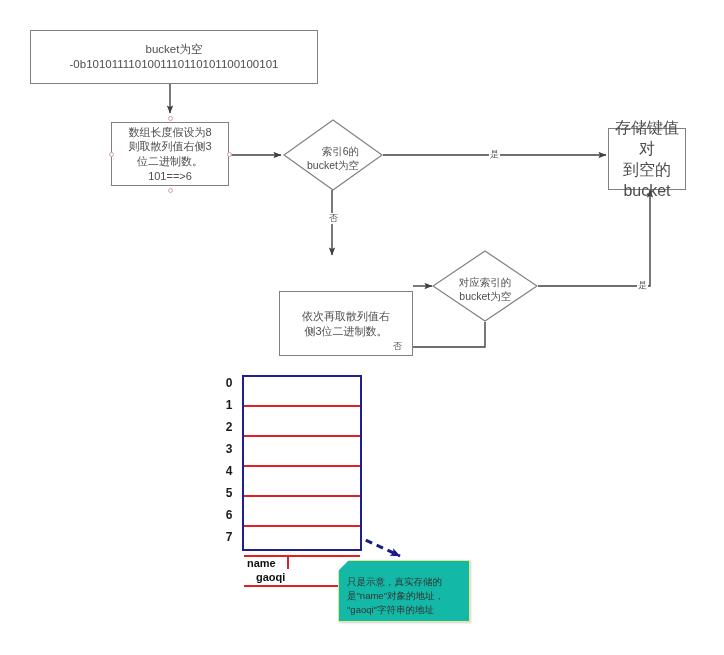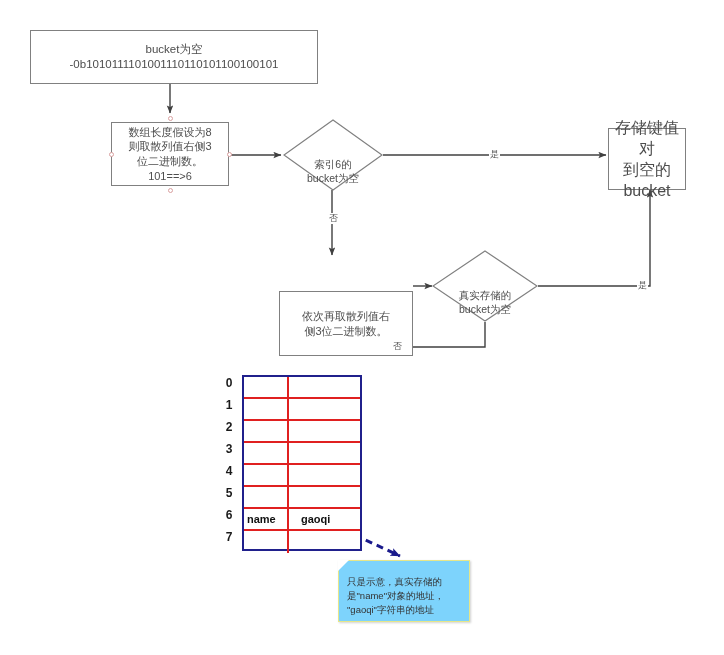--- a/index.html
+++ b/index.html
@@ -54,27 +54,27 @@
     position: absolute;
   }
   .diamond-shape {
     position: absolute;
     left: 0; top: 0;
     width: 100%;
     height: 100%;
   }
   .diamond-label {
     position: absolute;
-    left: 0; top: 17px;
+    left: 0; top: 4px;
     width: 100%;
     height: 100%;
     display: flex;
     align-items: center;
     justify-content: center;
-    text-align: center;
+    text-align: right;
     line-height: 1.3;
     color: #4d4d4d;
     white-space: pre-line;
   }
 
   
   .edge-label {
     position: absolute;
     background: #ffffff;
     color: #595959;
@@ -124,24 +124,25 @@
     left: 24px;
     top: 3px;
     width: 120px;
     height: 176px;
     box-sizing: border-box;
     border: 2px solid #20208c;
     background: #ffffff;
   }
   .bucket-row {
     position: relative;
-    height: 22px;
+    height: 30px;
     box-sizing: border-box;
     border-bottom: 2px solid #e02020;
     display: flex;
+    flex-direction: column;
   }
   .bucket-row:last-child {
     border-bottom: none;
   }
   .cell-key {
     width: 45px;
     box-sizing: border-box;
     border-right: 2px solid #e02020;
     font-size: 11px;
     font-weight: bold;
@@ -162,21 +163,21 @@
   }
 
   
   #sticky-note {
     position: absolute;
     left: 338px;
     top: 560px;
     width: 132px;
     height: 62px;
     box-sizing: border-box;
-    background: #7dd3fc;
+    background: #14b8a6;
     border: 1px solid #e6e68a;
     box-shadow: 1px 1px 2px rgba(0,0,0,0.18);
     font-size: 9.5px;
     line-height: 1.45;
     color: #333333;
     padding: 14px 16px 4px 8px;
     white-space: pre-line;
   }
   #sticky-fold {
     position: absolute;
@@ -253,21 +254,21 @@
 
   <div class="node proc" style="left:279px; top:255px; width:134px; height:65px; font-size:11px;margin-top:36px;">
     <div class="proc-inner">依次再取散列值右
 侧3位二进制数。</div>
   </div>
 
   <div class="diamond-wrap" style="left:432px; top:250px; width:106px; height:72px;">
     <svg class="diamond-shape" viewBox="0 0 106 72" xmlns="http://www.w3.org/2000/svg">
       <polygon points="53,1 105,36 53,71 1,36" fill="#ffffff" stroke="#808080" stroke-width="1.2"></polygon>
     </svg>
-    <div class="diamond-label" style="font-size:10.5px;">真实存储的
+    <div class="diamond-label" style="font-size:10.5px;">对应索引的
 bucket为空</div>
   </div>
 
   <div class="edge-label" style="left:489px; top:149px;">是</div>
 
   <div class="edge-label vert" style="left:327px; top:213px;">否</div>
 
   <div class="edge-label" style="left:637px; top:280px;">是</div>
 
   <div class="edge-label" style="left:392px; top:341px;">否</div>

